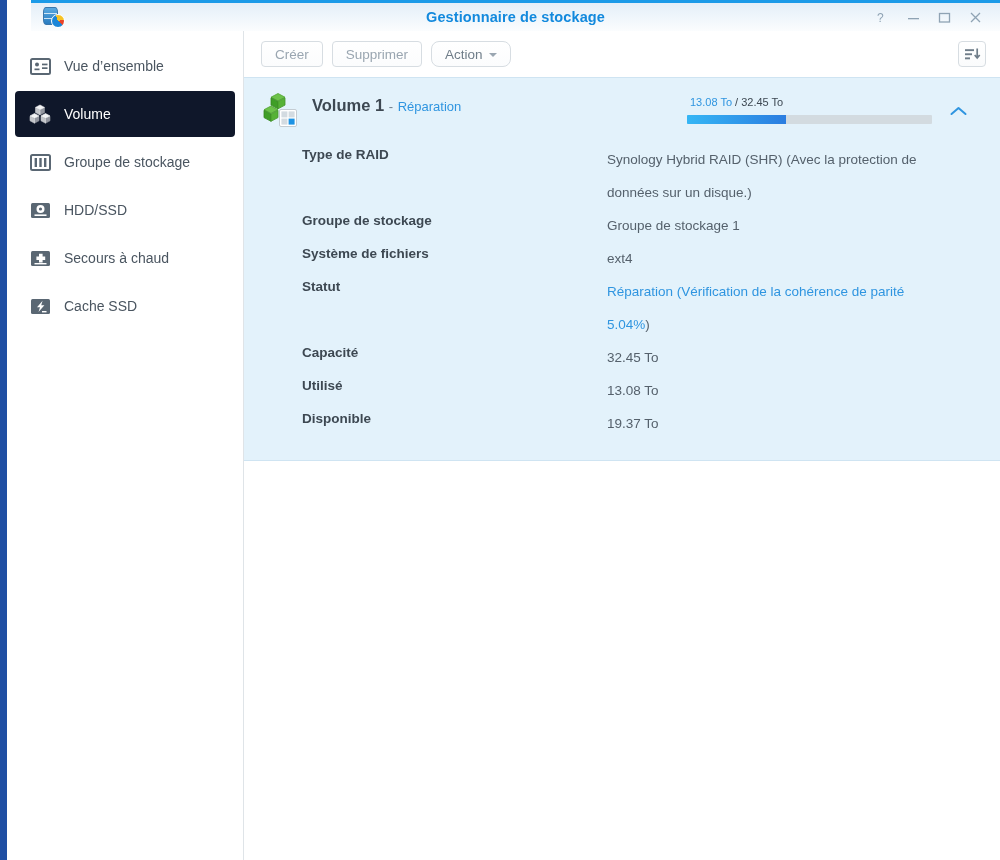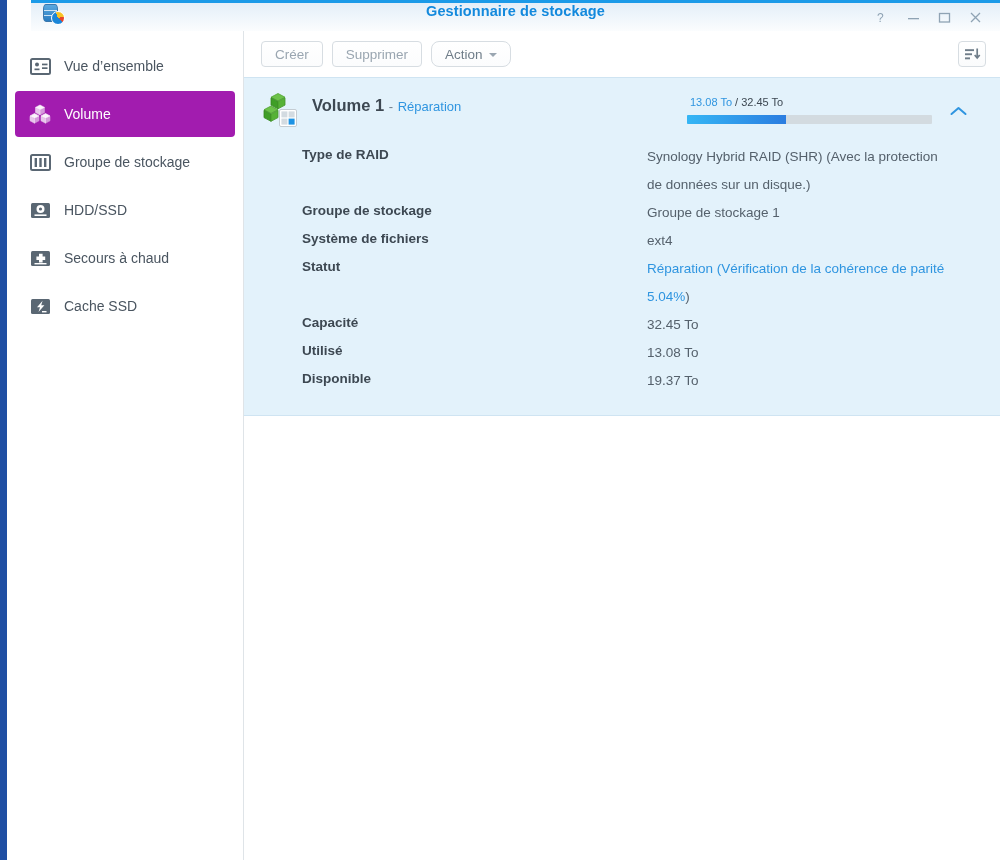--- a/index.html
+++ b/index.html
@@ -29,20 +29,21 @@
   }
 
   
   .titlebar {
     position: relative;
     height: 31px;
     flex: 0 0 31px;
     background: linear-gradient(to bottom, #e4eef8 0%, #eef5fb 45%, #fbfdfe 100%);
     border-top: 3px solid #1b9ae8;
     display: flex;
+    align-items: center;
     margin-left: 24px;
   }
 
   .app-icon {
     width: 22px;
     height: 22px;
     margin-left: 12px;
     position: relative;
     flex: 0 0 auto;
   }
@@ -131,21 +132,21 @@
     align-items: center;
     height: 46px;
     margin: 2px 8px;
     padding-left: 14px;
     border-radius: 4px;
     cursor: default;
     color: #4a5560;
     font-size: 14px;
   }
   .nav-item.active {
-    background: #a21caf;
+    background: #0f172a;
     color: #ffffff;
   }
   .nav-icon {
     width: 22px;
     height: 22px;
     margin-right: 13px;
     flex: 0 0 22px;
     display: flex;
     align-items: center;
     justify-content: center;
@@ -298,23 +299,22 @@
     padding-right: 40px;
   }
   .d-label {
     color: #3d4852;
     font-weight: bold;
     line-height: 24px;
     padding-top: 0;
   }
   .d-value {
     color: #55616c;
-    line-height: 28px;
+    line-height: 33px;
     max-width: 310px;
-    margin-left: 40px;
   }
   .d-value.link { color: #2f95e0; }
   .d-value .plain { color: #55616c; }
 
   
   .blank { flex: 1 1 auto; background: #ffffff; }
 </style>
 </head>
 <body>
 

